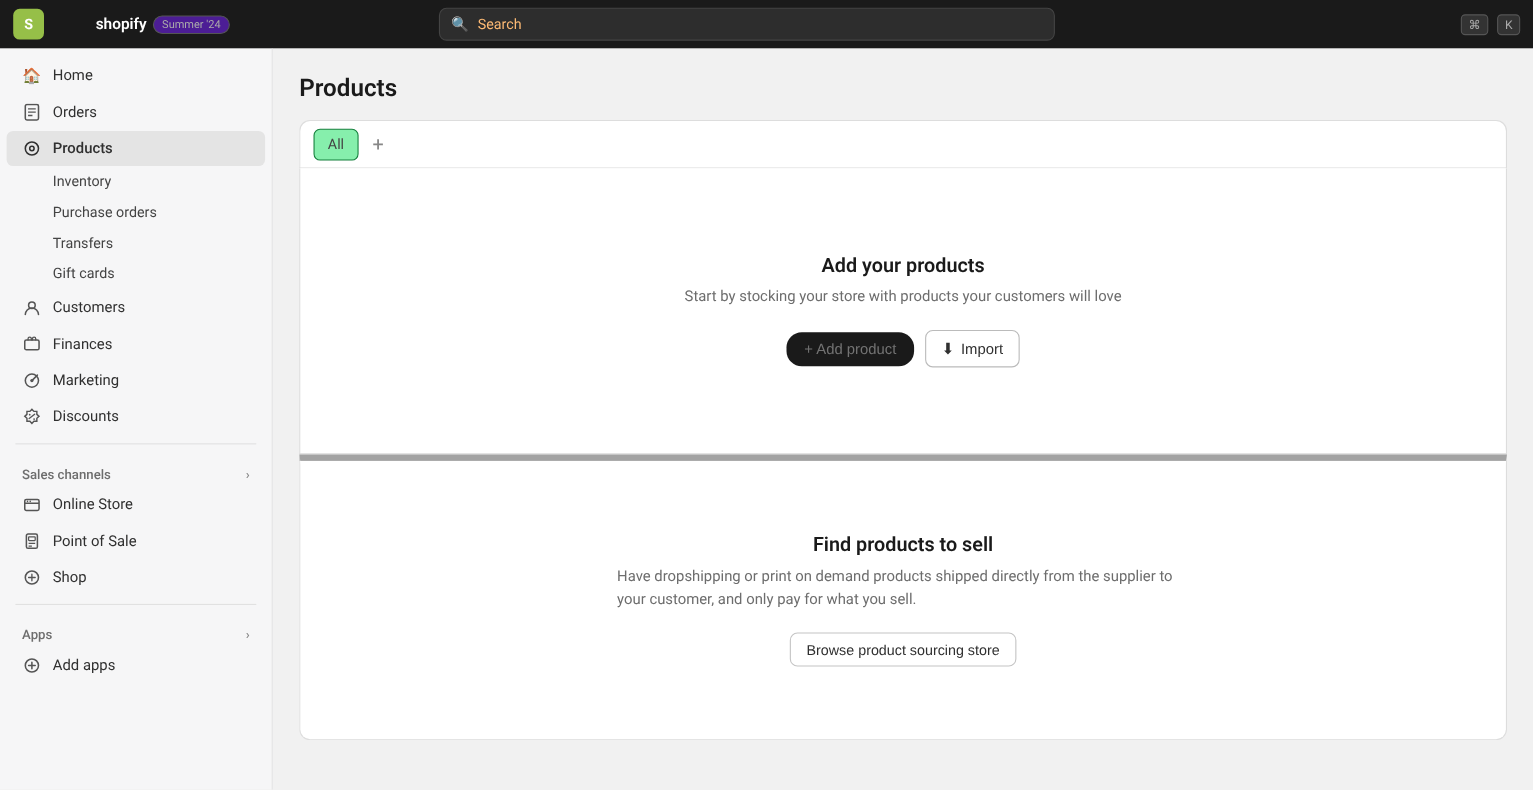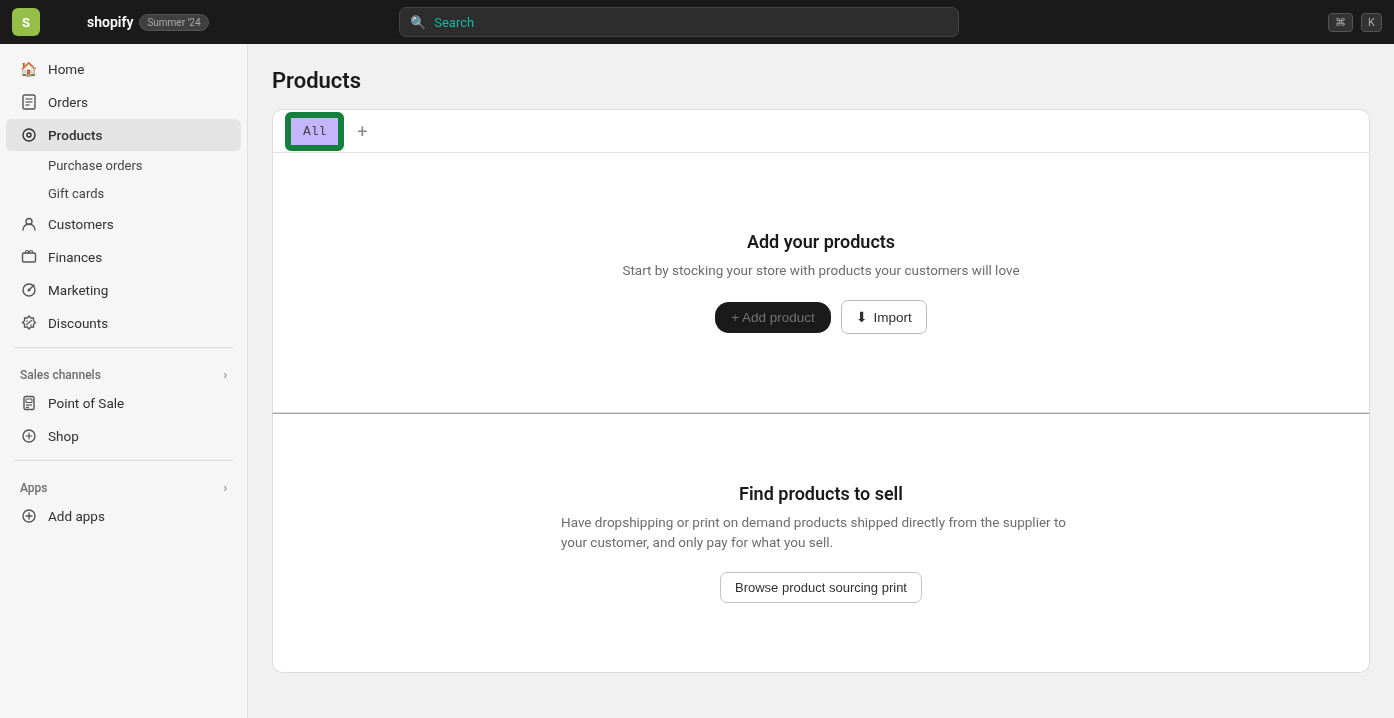--- a/index.html
+++ b/index.html
@@ -27,21 +27,21 @@
       display: flex; align-items: center; justify-content: center;
       color: white; font-weight: bold; font-size: 13px;
     }
     .shopify-name {
       color: #fff;
       font-size: 14px;
       font-weight: 600;
       margin-left: 41px;
     }
     .summer-badge {
-      background: #404040;
+      background: #4c1d95;
       color: #aaa;
       font-size: 10px;
       padding: 2px 7px;
       border-radius: 10px;
       border: 1px solid #555;
     }
     .search-bar {
       flex: 1;
       max-width: 560px;
       margin: 0 auto;
@@ -158,23 +158,22 @@
       gap: 4px;
       height: 44px;
       border-bottom: 1px solid #e1e1e1;
     }
     .tab {
       padding: 6px 12px;
       font-size: 13px;
       color: #444;
       border-radius: 6px;
       cursor: pointer;
-      border: 6px solid #15803d;
-      background: #c4b5fd;
-      font-family: Liberation Mono, monospace;
+      border: 1px solid #15803d;
+      background: #86efac;
     }
     .tab-add {
       width: 28px; height: 28px;
       display: flex; align-items: center; justify-content: center;
       color: #888; font-size: 18px; cursor: pointer; border-radius: 4px;
     }
 
     
     .content-panel {
       background: #fff;
@@ -183,21 +182,21 @@
       padding: 60px 20px;
       display: flex;
       flex-direction: column;
       align-items: center;
       justify-content: center;
       min-height: 260px;
       border-radius: 0;
     }
     .content-panel + .content-panel {
       margin-top: 0;
-      border-top: 1px solid #a3a3a3;
+      border-top: 6px solid #a3a3a3;
     }
     .last-panel {
       border-radius: 0 0 10px 10px;
     }
 
     .panel-title {
       font-size: 18px;
       font-weight: 600;
       color: #1a1a1a;
       margin-bottom: 8px;
@@ -253,21 +252,21 @@
   <div class="topnav-logo">
     <div class="shopify-icon">
       <span>S</span>
     </div>
     <span class="shopify-name">shopify</span>
     <span class="summer-badge">Summer '24</span>
   </div>
 
   <div class="search-bar">
     <span class="search-icon-wrap">🔍</span>
-    <span style="color:#14b8a6; font-size:13px;">Search</span>
+    <span style="color:#fdba74; font-size:13px;">Search</span>
   </div>
 
   <div class="topnav-right">
     <span class="kbd-badge">⌘</span>
     <span class="kbd-badge">K</span>
   </div>
 </nav>
 
 <div class="layout">
 
@@ -294,21 +293,27 @@
       <span class="item-icon">
         <svg width="16" height="16" viewBox="0 0 16 16" fill="none">
             <circle cx="8" cy="8" r="6" stroke="#303030" stroke-width="1.4"></circle>
             <circle cx="8" cy="8" r="2" stroke="#303030" stroke-width="1.4"></circle>
           </svg>
       </span>
       <span>Products</span>
     </div>
 
     <div class="sidebar-subitem">
+      <span>Inventory</span>
+    </div>
+    <div class="sidebar-subitem">
       <span>Purchase orders</span>
+    </div>
+    <div class="sidebar-subitem">
+      <span>Transfers</span>
     </div>
     <div class="sidebar-subitem">
       <span>Gift cards</span>
     </div>
 
     <div class="sidebar-item">
       <span class="item-icon">
         <svg width="16" height="16" viewBox="0 0 16 16" fill="none">
             <circle cx="8" cy="5.5" r="3" stroke="#555" stroke-width="1.4"></circle>
             <path d="M2 14c0-3.3 2.7-6 6-6s6 2.7 6 6" stroke="#555" stroke-width="1.4" stroke-linecap="round"></path>
@@ -352,20 +357,31 @@
       <span>Discounts</span>
     </div>
 
     <div class="sidebar-divider"></div>
 
     <div class="sidebar-section-header">
       <span>Sales channels</span>
       <span class="chevron">›</span>
     </div>
 
+    <div class="sidebar-item">
+      <span class="item-icon">
+        <svg width="16" height="16" viewBox="0 0 16 16" fill="none">
+            <rect x="1.5" y="3" width="13" height="10" rx="1.5" stroke="#555" stroke-width="1.4"></rect>
+            <line x1="1.5" y1="6.5" x2="14.5" y2="6.5" stroke="#555" stroke-width="1.2"></line>
+            <circle cx="4" cy="4.8" r="0.7" fill="#555"></circle>
+            <circle cx="6.5" cy="4.8" r="0.7" fill="#555"></circle>
+          </svg>
+      </span>
+      <span>Online Store</span>
+    </div>
 
     <div class="sidebar-item">
       <span class="item-icon">
         <svg width="16" height="16" viewBox="0 0 16 16" fill="none">
             <rect x="3" y="1.5" width="10" height="13" rx="1.5" stroke="#555" stroke-width="1.4"></rect>
             <rect x="5" y="4" width="6" height="3.5" rx="0.5" stroke="#555" stroke-width="1.1"></rect>
             <line x1="5" y1="10" x2="11" y2="10" stroke="#555" stroke-width="1.2"></line>
             <line x1="5" y1="12.5" x2="8" y2="12.5" stroke="#555" stroke-width="1.2"></line>
           </svg>
       </span>
@@ -420,18 +436,18 @@
           <span style="font-size:14px;">⬇</span>
           <span>Import</span>
         </button>
       </div>
     </div>
 
     <div class="content-panel last-panel">
       <h2 class="panel-title">Find products to sell</h2>
       <p class="panel-desc">Have dropshipping or print on demand products shipped directly from the supplier to your customer, and only pay for what you sell.</p>
       <div class="panel-actions">
-        <button class="btn-outline">Browse product sourcing print</button>
+        <button class="btn-outline">Browse product sourcing store</button>
       </div>
     </div>
 
   </main>
 </div>
 
 </body></html>

